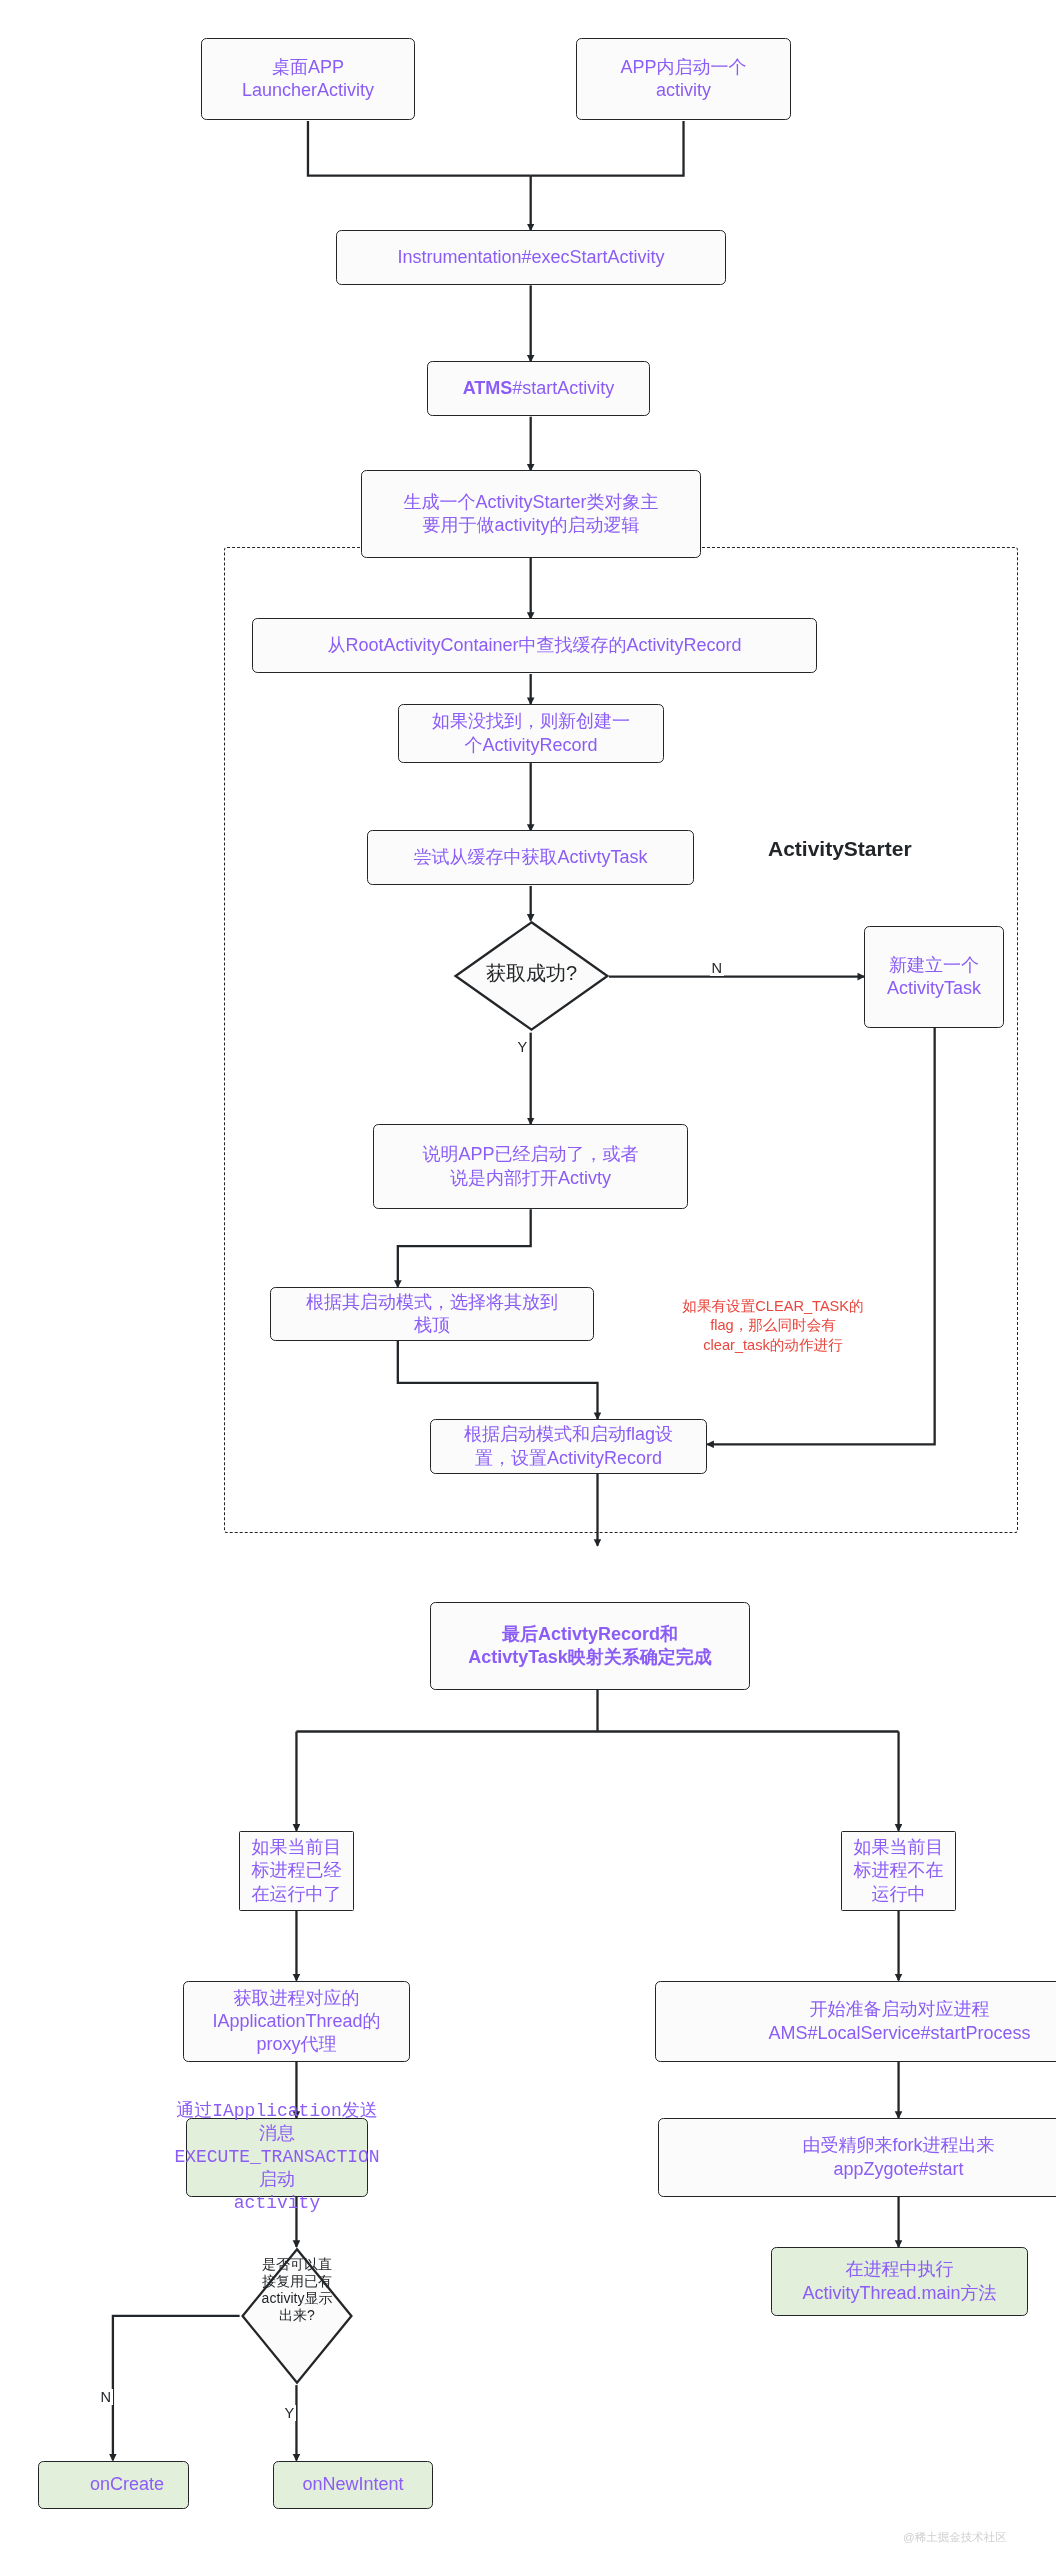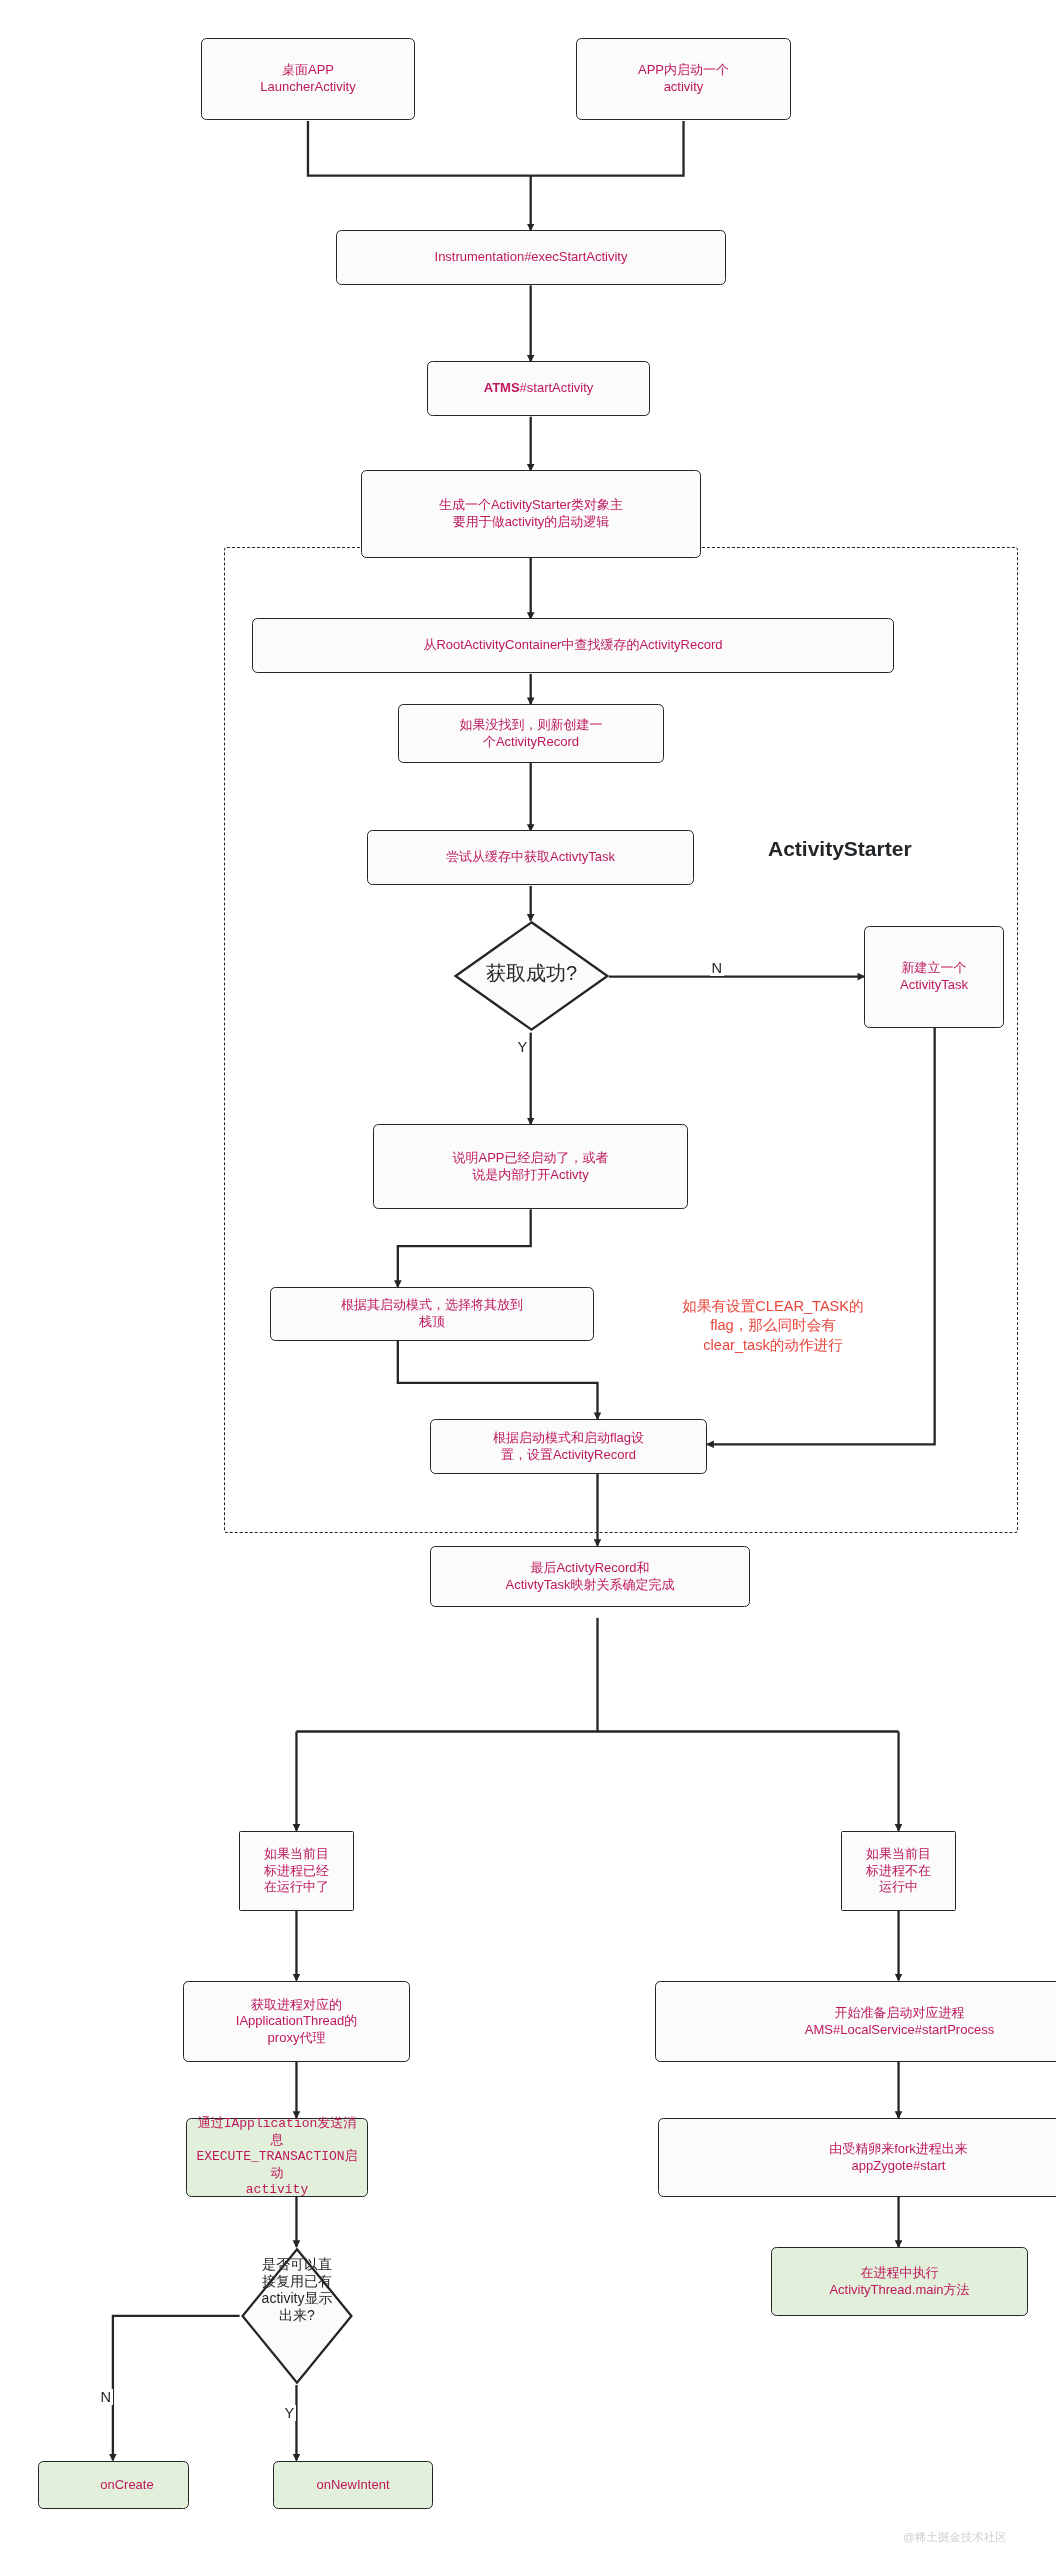--- a/index.html
+++ b/index.html
@@ -1,21 +1,21 @@
 <!DOCTYPE html>
 <html style="font-size:12.3px"><head>
 <meta charset="utf-8">
 <style>
   html,body{margin:0;padding:0;background:#ffffff;}
   body{font-family:"Liberation Sans","DejaVu Sans",sans-serif;}
   #canvas{position:relative;width:1056px;height:2576px;background:#ffffff;overflow:hidden;}
   svg.layer{position:absolute;left:0;top:0;width:1056px;height:2576px;}
   .node{position:absolute;box-sizing:border-box;display:flex;align-items:center;justify-content:center;
         text-align:center;border:1.9px solid #232629;border-radius:5.4px;background:#fbfbfb;
-        color:#be185d;font-size:13px;line-height:1.28;padding:3.1px 6.1px;}
+        color:#8b5cf6;font-size:18px;line-height:1.28;padding:3.1px 6.1px;}
   .node.green{background:#e2efda;}
   .node.sharp{border-radius:1.5px;}
   .node b{font-weight:bold;}
   .diamond-wrap{position:absolute;display:flex;align-items:center;justify-content:center;}
   .diamond-txt{position:absolute;text-align:center;font-size:20px;line-height:1.3;color:#232629;
                white-space:pre-line;width:100%;}
   .edge-label{position:absolute;font-size:14.6px;color:#232629;background:#ffffff;padding:0 1.5px;}
   .note-red{position:absolute;color:#e8453c;font-size:14.6px;line-height:1.32;text-align:center;}
   .group-title{position:absolute;font-weight:bold;font-size:21px;color:#232629;}
   .watermark{position:absolute;color:#cfcfcf;font-size:11.5px;}
@@ -98,21 +98,21 @@
 
   <div class="node" style="left:336px;top:230px;width:390px;height:55px;">Instrumentation#execStartActivity</div>
 
   <div class="node" style="left:427px;top:361px;width:223px;height:55px;">
     <span><b>ATMS</b><span>#startActivity</span></span>
   </div>
 
   <div class="node" style="left:361px;top:470px;width:340px;height:88px;white-space:pre-line;">生成一个ActivityStarter类对象主
 要用于做activity的启动逻辑</div>
 
-  <div class="node" style="left:252px;top:618px;width:642px;height:55px;">从RootActivityContainer中查找缓存的ActivityRecord</div>
+  <div class="node" style="left:252px;top:618px;width:565px;height:55px;">从RootActivityContainer中查找缓存的ActivityRecord</div>
 
   <div class="node" style="left:398px;top:704px;width:266px;height:59px;white-space:pre-line;">如果没找到，则新创建一
 个ActivityRecord</div>
 
   <div class="node" style="left:367px;top:830px;width:327px;height:55px;">尝试从缓存中获取ActivtyTask</div>
 
   <div class="diamond-wrap" style="left:453px;top:920px;width:157px;height:112px;">
     <svg width="157" height="112" viewBox="0 0 204 146">
       <polygon points="102,3 201,73 102,143 3,73" fill="#fbfbfb" stroke="#232629" stroke-width="3"></polygon>
     </svg>
@@ -128,21 +128,21 @@
   <div class="node" style="left:270px;top:1287px;width:324px;height:54px;white-space:pre-line;">根据其启动模式，选择将其放到
 栈顶</div>
 
   <div class="node" style="left:430px;top:1419px;width:277px;height:55px;white-space:pre-line;">根据启动模式和启动flag设
 置，设置ActivityRecord</div>
 
   <div class="note-red" style="left:650px;top:1297px;width:246px;white-space:pre-line;">如果有设置CLEAR_TASK的
 flag，那么同时会有
 clear_task的动作进行</div>
 
-  <div class="node" style="left:430px;top:1546px;width:320px;height:61px;white-space:pre-line;">最后ActivtyRecord和
+  <div class="node" style="left:430px;top:1602px;width:320px;height:88px;white-space:pre-line;font-weight:bold;">最后ActivtyRecord和
 ActivtyTask映射关系确定完成</div>
 
   <div class="node sharp" style="left:239px;top:1831px;width:115px;height:80px;white-space:pre-line;">如果当前目
 标进程已经
 在运行中了</div>
 
   <div class="node sharp" style="left:841px;top:1831px;width:115px;height:80px;white-space:pre-line;">如果当前目
 标进程不在
 运行中</div>
 

